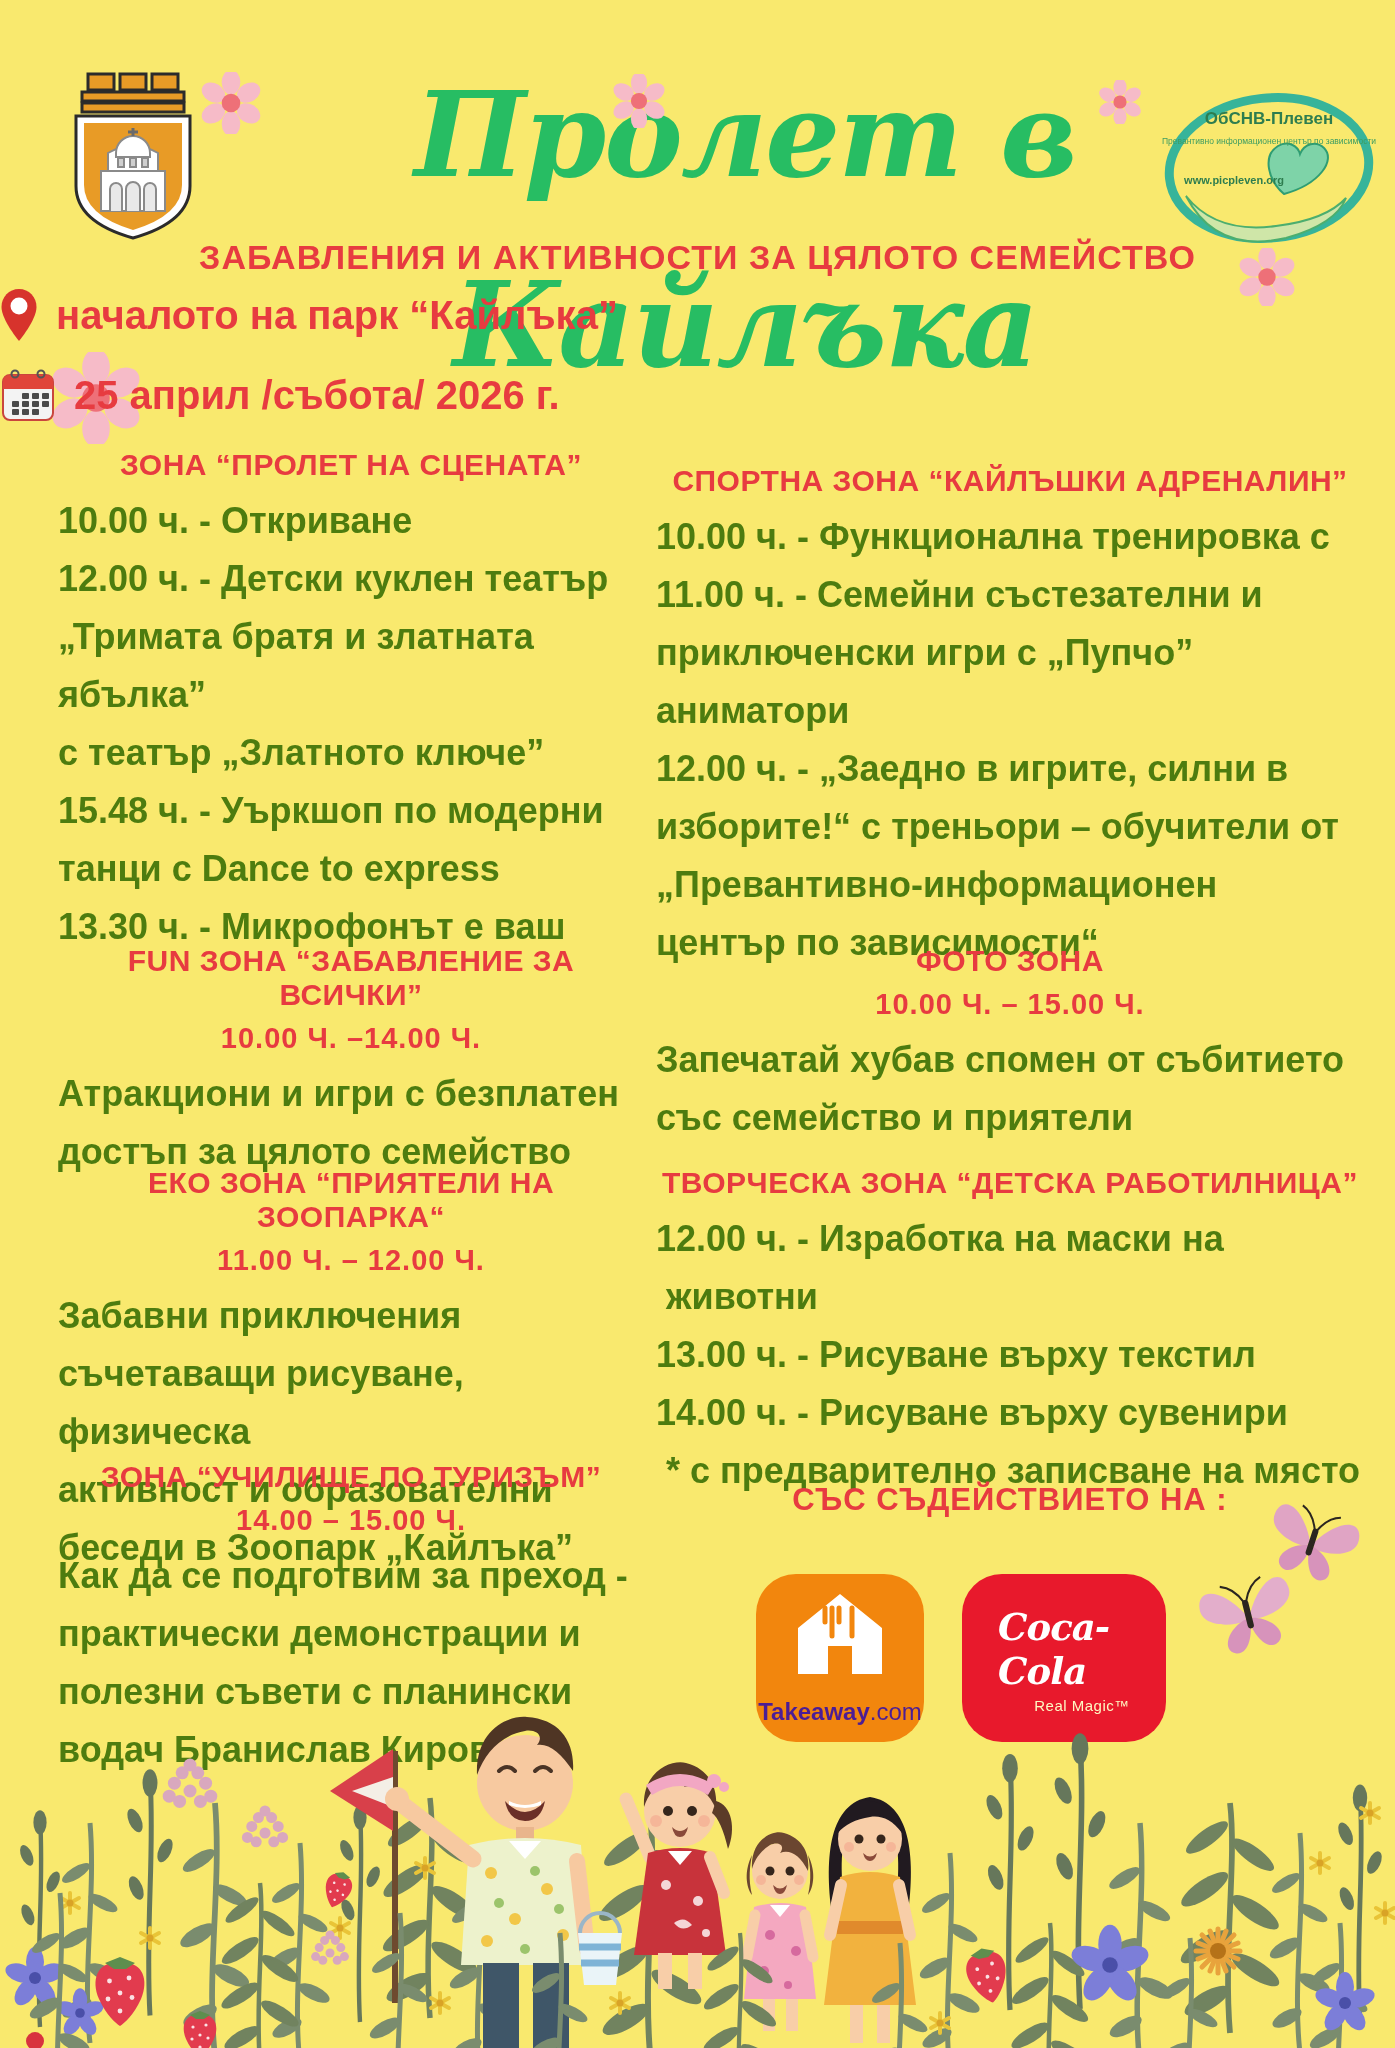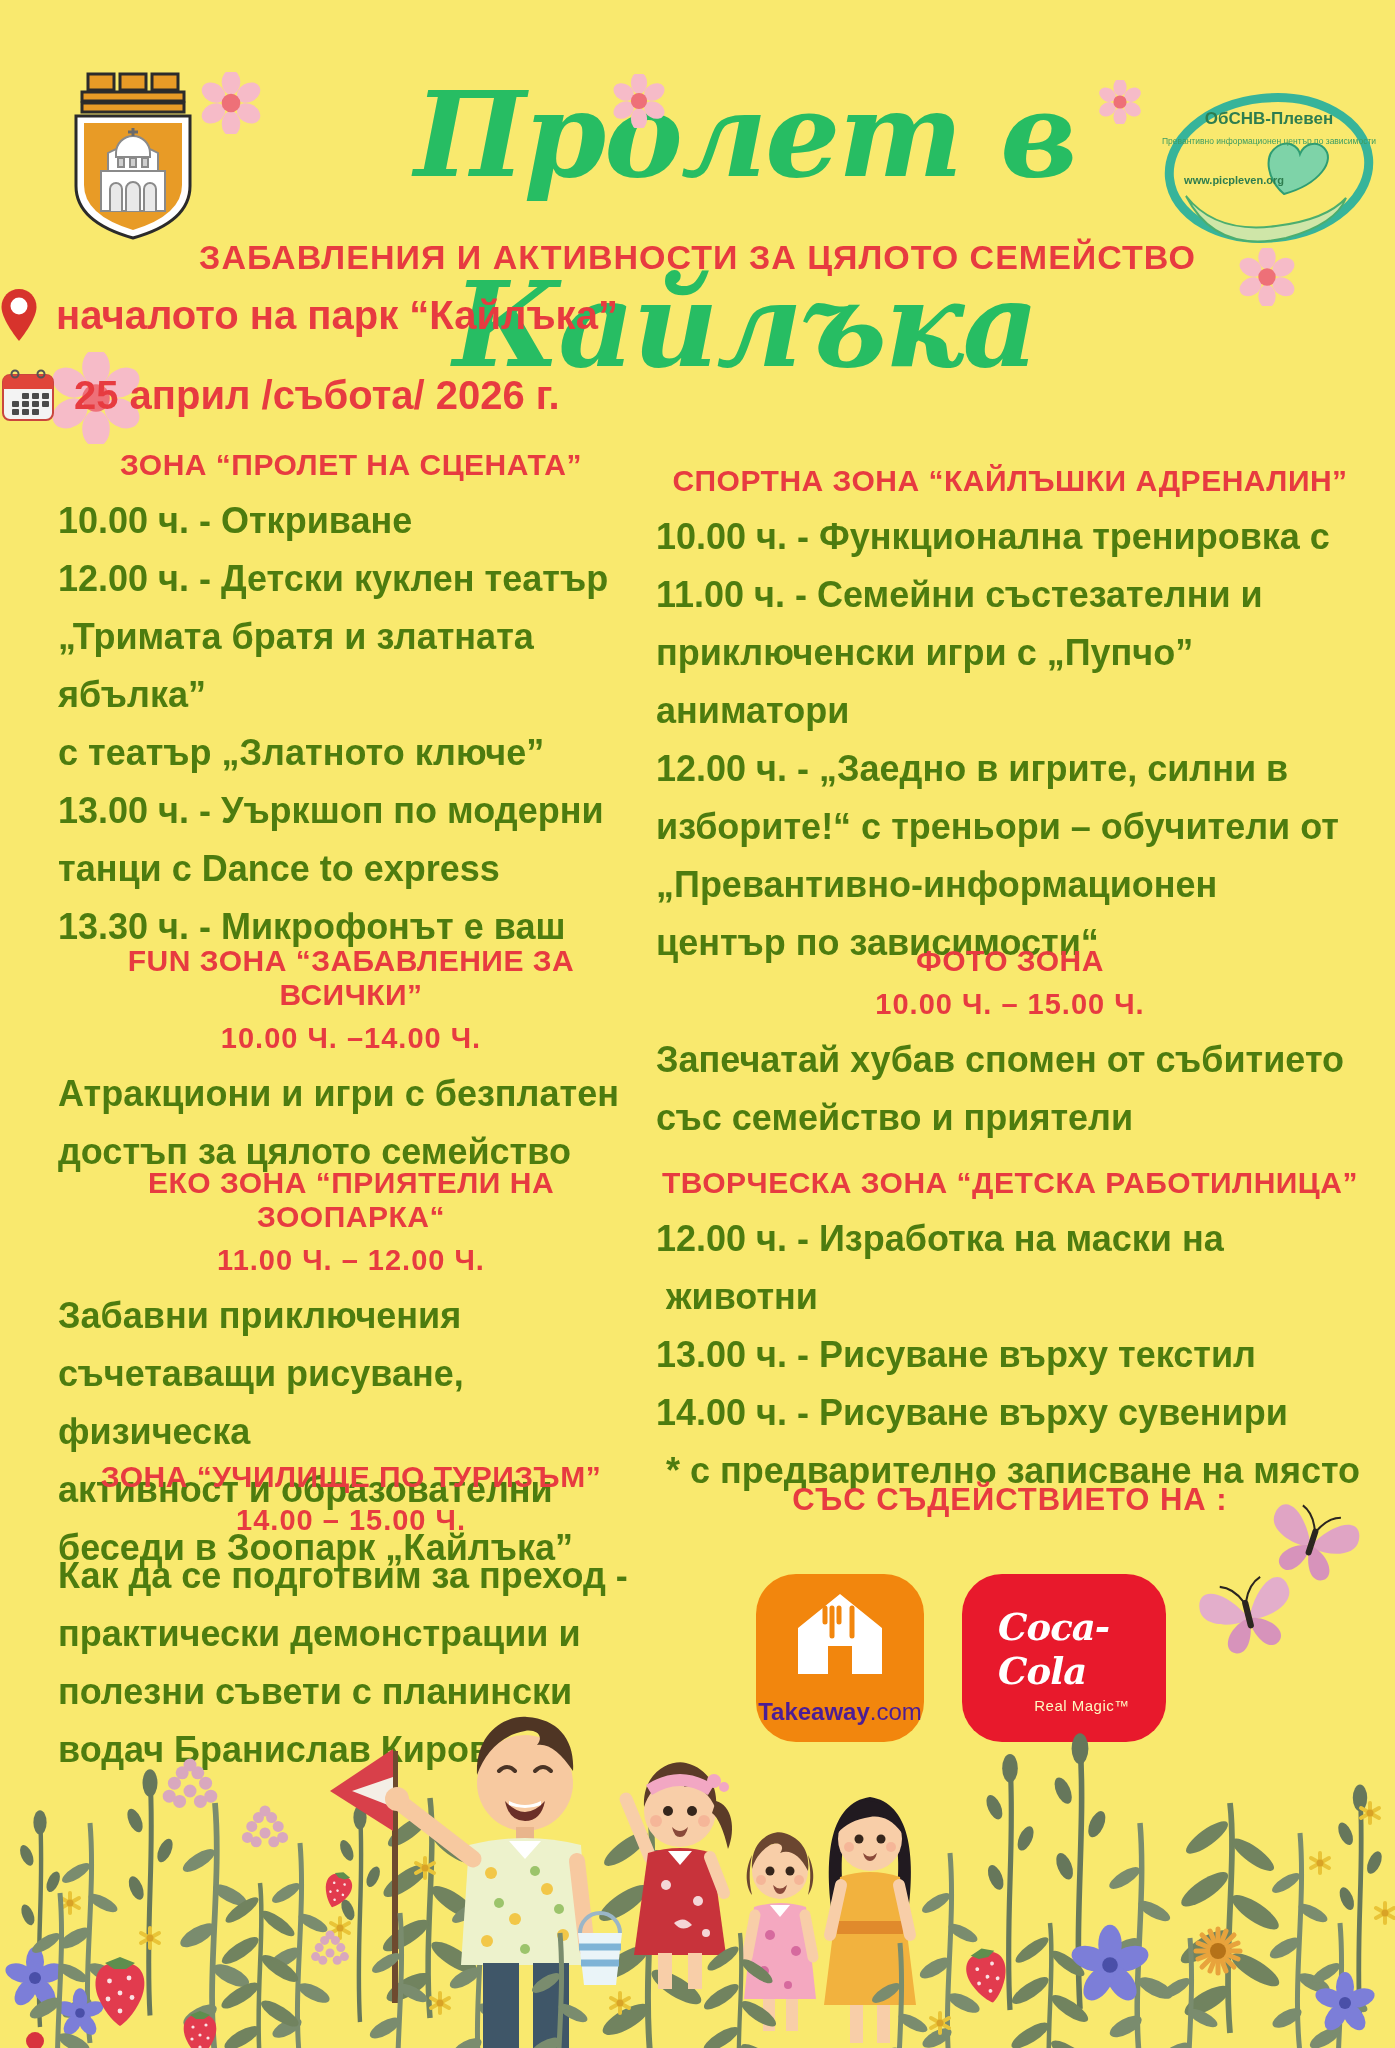--- a/index.html
+++ b/index.html
@@ -187,21 +187,21 @@
   </div>
 
   <div class="zone zl" style="top:448px;">
     <div class="zone-title">ЗОНА “ПРОЛЕТ НА СЦЕНАТА”</div>
     <div class="zone-lines">
         <div class="zline">10.00 ч. - Откриване</div>
         <div class="zline">12.00 ч. - Детски куклен театър</div>
         <div class="zline">„Тримата братя и златната</div>
         <div class="zline">ябълка”</div>
         <div class="zline">с театър „Златното ключе”</div>
-        <div class="zline">13.00 ч. - Уъркшоп по модерни</div>
+        <div class="zline">15.48 ч. - Уъркшоп по модерни</div>
         <div class="zline">танци с Dance to express</div>
         <div class="zline">13.30 ч. - Микрофонът е ваш</div>
       </div>
   </div>
   <div class="zone zr" style="top:464px;">
     <div class="zone-title">СПОРТНА ЗОНА “КАЙЛЪШКИ АДРЕНАЛИН”</div>
     <div class="zone-lines">
         <div class="zline">10.00 ч. - Функционална тренировка с</div>
         <div class="zline">11.00 ч. - Семейни състезателни и</div>
         <div class="zline">приключенски игри с „Пупчо”</div>

